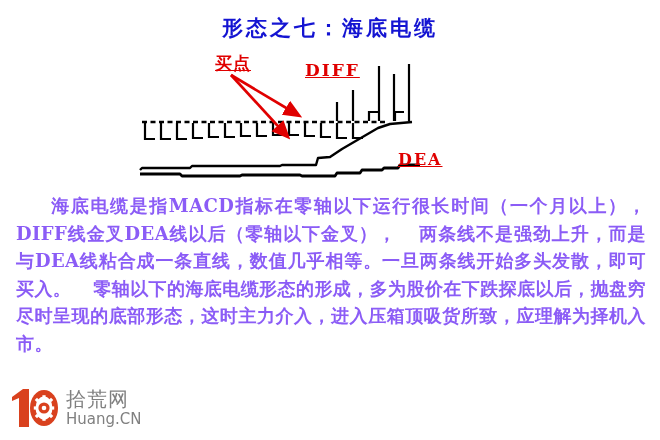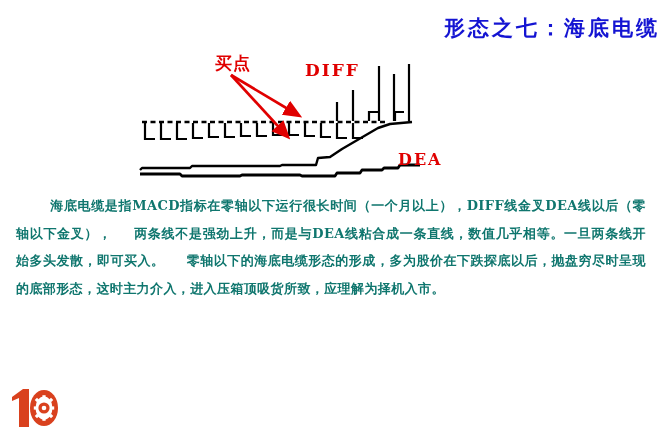--- a/index.html
+++ b/index.html
@@ -14,21 +14,21 @@
     overflow: hidden;
     font-family: "DejaVu Sans", sans-serif;
   }
 
   
   #title {
     position: absolute;
     top: 14px;
     left: 0;
     width: 660px;
-    text-align: right;
+    text-align: center;
     color: #1414d2;
     font-family: "DejaVu Serif", serif;
     font-weight: bold;
     font-size: 21px;
     letter-spacing: 3px;
     white-space: nowrap;
   }
 
   
   #chart-area {
@@ -43,20 +43,21 @@
     left: 0;
     top: 0;
   }
 
   .chart-label {
     position: absolute;
     color: #e00000;
     font-family: "DejaVu Serif", serif;
     font-weight: bold;
     white-space: nowrap;
+    text-decoration: underline;
   }
   #label-buy {
     left: 85px;
     top: 0px;
     font-size: 17px;
     letter-spacing: 1px;
   }
   #label-diff {
     left: 175px;
     top: 8px;
@@ -70,24 +71,24 @@
     letter-spacing: 2px;
     text-align: center;
   }
 
   
   #description {
     position: absolute;
     left: 16px;
     top: 192px;
     width: 630px;
-    color: #0f766e;
+    color: #8b5cf6;
     font-family: "DejaVu Serif", serif;
     font-weight: bold;
-    font-size: 13px;
+    font-size: 18px;
     line-height: 27.5px;
     letter-spacing: 0.4px;
     text-align: justify;
     text-justify: inter-character;
   }
   #description .indent { display: inline-block; width: 34px; }
   #description .gap { display: inline-block; width: 22px; }
 
   
   #logo {
@@ -209,13 +210,17 @@
         <rect x="-1.6" y="9.4" width="3.2" height="3.4"></rect>
         <rect x="-10.2" y="-1.6" width="3.4" height="3.2"></rect>
         <rect x="6.8" y="-1.6" width="3.4" height="3.2"></rect>
         <rect x="-8.6" y="-9.6" width="3.2" height="3.2" transform="rotate(45 -7 -8)"></rect>
         <rect x="5.4" y="-9.6" width="3.2" height="3.2" transform="rotate(-45 7 -8)"></rect>
         <rect x="-8.6" y="6.4" width="3.2" height="3.2" transform="rotate(-45 -7 8)"></rect>
         <rect x="5.4" y="6.4" width="3.2" height="3.2" transform="rotate(45 7 8)"></rect>
       </g>
     </g>
   </svg>
+  <div id="logo-text">
+    <span id="logo-cn">拾荒网</span>
+    <span id="logo-en">Huang.CN</span>
+  </div>
 </div>
 
 </body></html>

